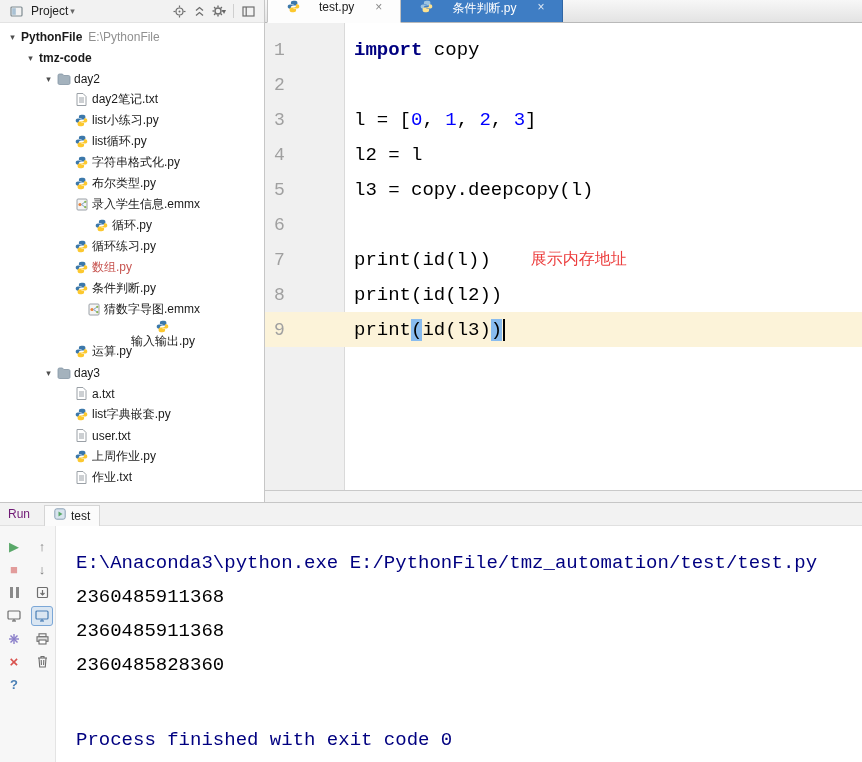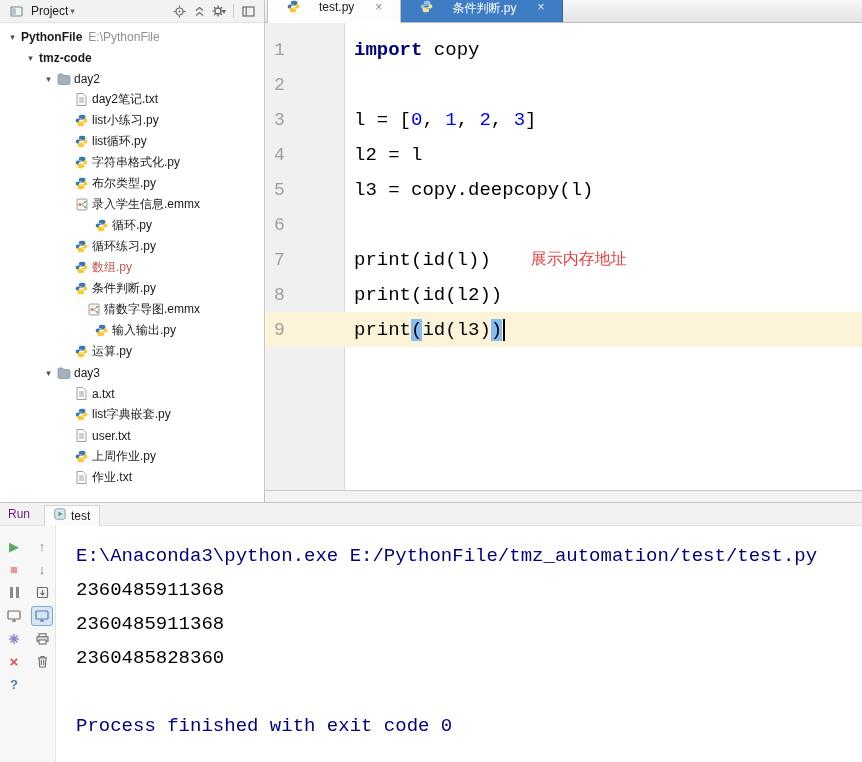--- a/index.html
+++ b/index.html
@@ -65,21 +65,21 @@
   .g-play { color: #59a869; font-size: 13px; line-height: 1; }
   .g-stop { color: #c9302c; opacity: 0.45; font-size: 13px; line-height: 1; }
   .g-arrow { color: #7a7a7a; font-size: 13px; line-height: 1; }
   .g-close { color: #d9534f; font-size: 15px; font-weight: bold; line-height: 1; }
   .g-help { color: #4a7fb5; font-size: 13px; font-weight: bold; line-height: 1; }
   .icon-pause { width: 9px; height: 11px; border-left: 3px solid #8a8a8a; border-right: 3px solid #8a8a8a; }
   .rt-btn.selected { background: #dae6f2; border: 1px solid #7ba7d7; border-radius: 3px; }
 
   .console { flex: 1; background: #fff; padding: 13px 0 0 20px; overflow: hidden; font-family: "Liberation Mono", monospace; font-size: 19px; line-height: 34px; }
   .console-line { white-space: pre; color: #000; }
-  .console-line.info { color: var(--console-info, #000080); }
+  .console-line.info { color: var(--console-info, #000080); margin-top: 7px; }
 </style>
 </head>
 <body>
 
 <div class="app">
   <div class="top">
 
     <div class="left-panel">
       <div class="project-header">
         <span class="ph-btn">
@@ -267,21 +267,21 @@
                 <rect x="1" y="1" width="10" height="11" rx="1" fill="#f4f4f4" stroke="#9aa0a6"></rect>
                 <circle cx="4" cy="6.5" r="1.6" fill="#e8833a"></circle>
                 <line x1="5.5" y1="6.5" x2="9" y2="4" stroke="#7aa3c9"></line>
                 <line x1="5.5" y1="6.5" x2="9" y2="9" stroke="#7aa3c9"></line>
                 <circle cx="9.3" cy="3.8" r="1.1" fill="#8bb84f"></circle>
                 <circle cx="9.3" cy="9.2" r="1.1" fill="#8bb84f"></circle>
               </svg>
             </span>
             <span class="tlabel">猜数字导图.emmx</span>
           </div>
-          <div class="tree-row" style="padding-left: 80px;">
+          <div class="tree-row" style="padding-left: 60px; flex-direction: column;">
             <span class="chev-space"></span>
             <span class="ticon">
               <svg width="13" height="13" viewBox="0 0 13 13">
                 <path d="M6.4.8C4.8.8 3.9 1.5 3.9 2.7V4h2.7v.4H2.9C1.6 4.4.7 5.3.7 6.6c0 1.3.9 2.2 2.2 2.2h1V7.4c0-1.2 1-2 2.2-2h2.6c1 0 1.7-.8 1.7-1.8v-.9C10.4 1.5 9.4.8 8.2.8z" fill="#3c78aa"></path>
                 <path d="M6.6 12.2c1.6 0 2.5-.7 2.5-1.9V9H6.4v-.4h3.7c1.3 0 2.2-.9 2.2-2.2 0-1.3-.9-2.2-2.2-2.2h-1v1.4c0 1.2-1 2-2.2 2H4.3c-1 0-1.7.8-1.7 1.8v.9c0 1.2 1 1.9 2.2 1.9z" fill="#fcc82f"></path>
               </svg>
             </span>
             <span class="tlabel">输入输出.py</span>
           </div>
           <div class="tree-row" style="padding-left: 60px;">

